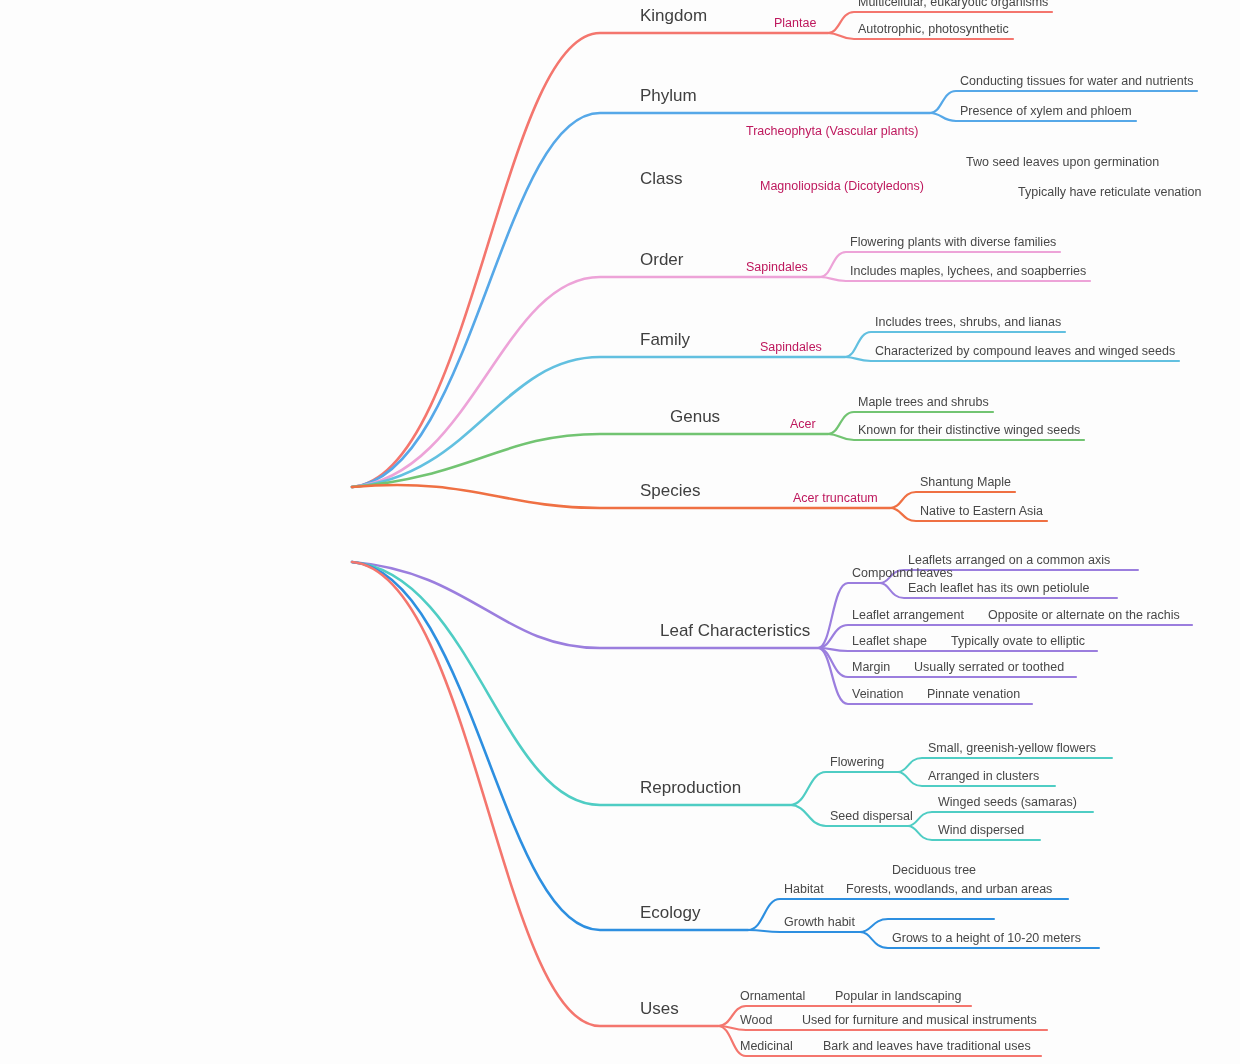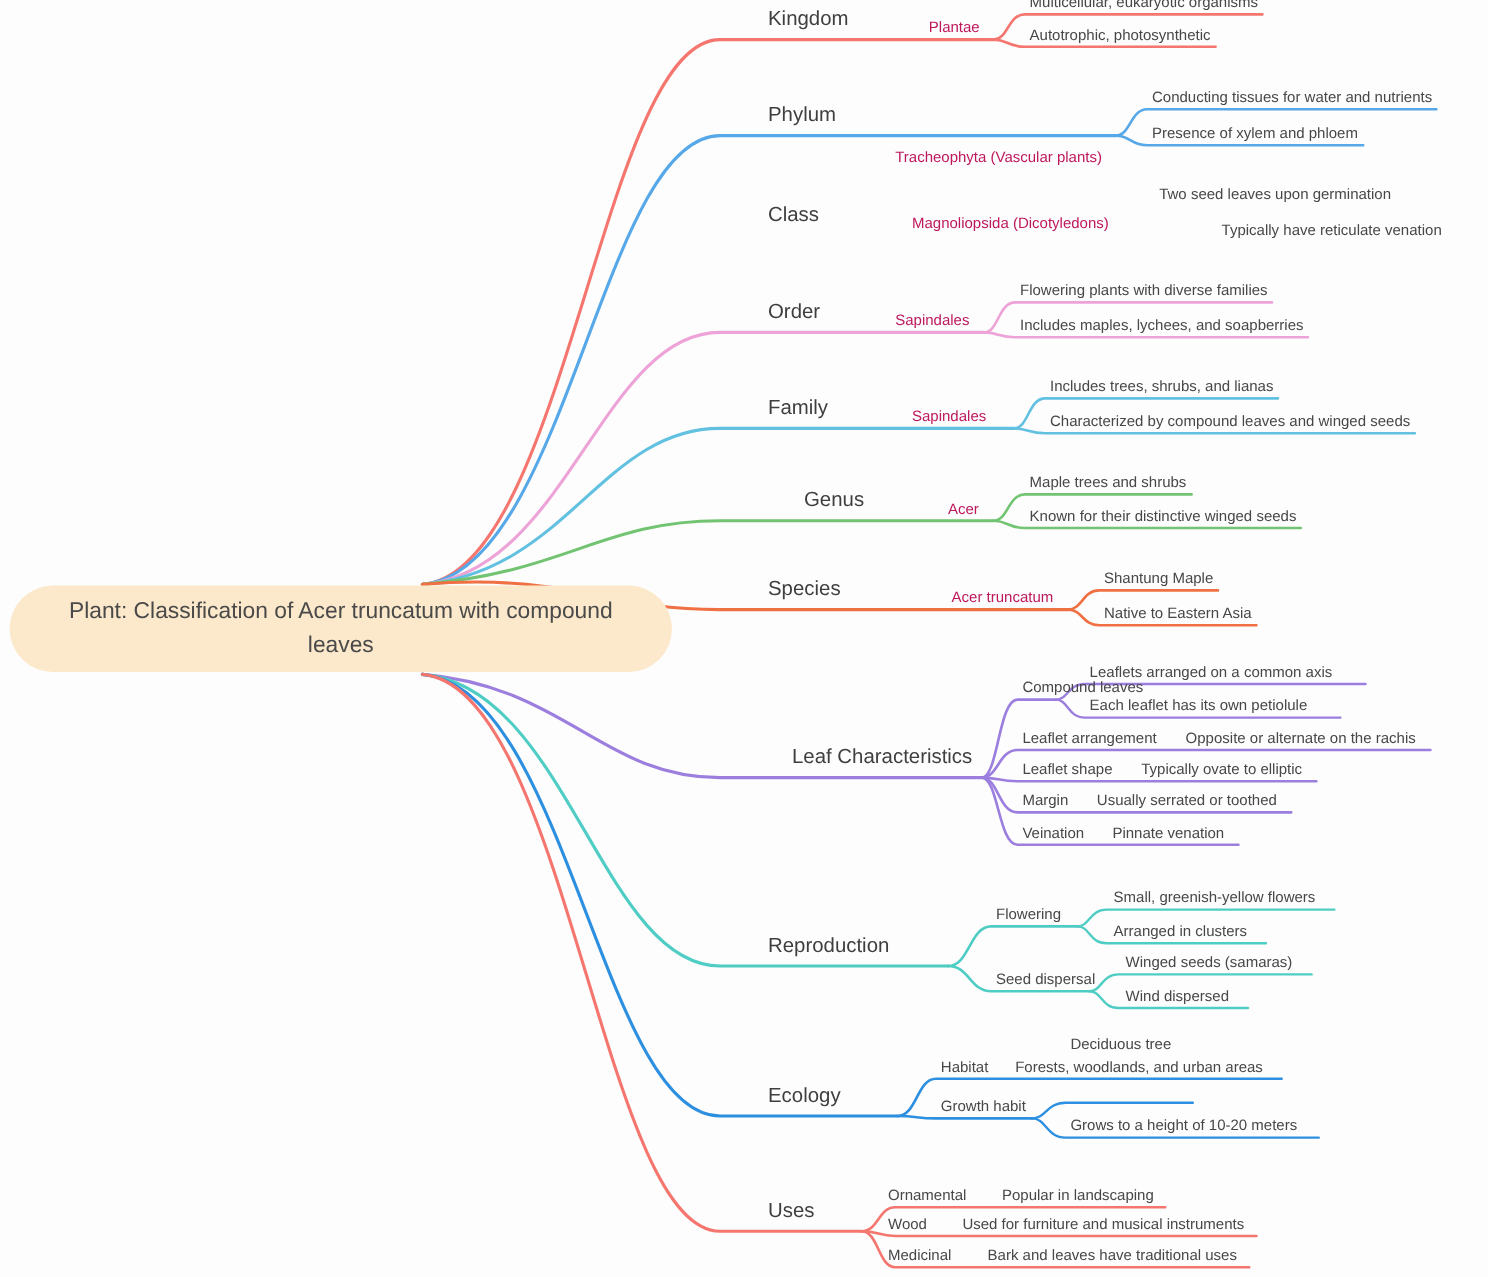--- a/index.html
+++ b/index.html
@@ -65,21 +65,20 @@
       <path d="M 908 826 C 918 826, 918 812, 932 812 L 1093 812" stroke="#4fcdc4" stroke-width="2" fill="none" stroke-linecap="round"></path>
       <path d="M 908 826 C 918 826, 918 840, 932 840 L 1040 840" stroke="#4fcdc4" stroke-width="2" fill="none" stroke-linecap="round"></path>
       <path d="M 748 930 C 764 930, 764 899, 780 899 L 1068 899" stroke="#2d8fe0" stroke-width="2.2" fill="none" stroke-linecap="round"></path>
       <path d="M 748 930 C 764 930, 764 932, 780 932 L 860 932" stroke="#2d8fe0" stroke-width="2.2" fill="none" stroke-linecap="round"></path>
       <path d="M 860 932 C 872 932, 872 919, 888 919 L 994 919" stroke="#2d8fe0" stroke-width="2" fill="none" stroke-linecap="round"></path>
       <path d="M 860 932 C 872 932, 872 948, 888 948 L 1099 948" stroke="#2d8fe0" stroke-width="2" fill="none" stroke-linecap="round"></path>
       <path d="M 718 1026 C 732 1026, 732 1006, 746 1006 L 971 1006" stroke="#f4766e" stroke-width="2.2" fill="none" stroke-linecap="round"></path>
       <path d="M 718 1026 C 732 1026, 732 1030, 746 1030 L 1047 1030" stroke="#f4766e" stroke-width="2.2" fill="none" stroke-linecap="round"></path>
       <path d="M 718 1026 C 732 1026, 732 1056, 746 1056 L 1041 1056" stroke="#f4766e" stroke-width="2.2" fill="none" stroke-linecap="round"></path>
     </svg>
-  <div class="root-node" id="root-node" style="left: 8px; top: 488px; width: 552px; height: 72px; background: rgb(252, 232, 203);">Plant: Classification of Acer truncatum with compound leaves</div>
   <div id="labels">
       <div class="lbl lv1" style="left: 640px; top: 7px;">Kingdom</div>
       <div class="lbl lv2" style="left: 774px; top: 17px;">Plantae</div>
       <div class="lbl lv1" style="left: 640px; top: 87px;">Phylum</div>
       <div class="lbl lv2" style="left: 746px; top: 97px; margin-top: 28px;">Tracheophyta (Vascular plants)</div>
       <div class="lbl lv1" style="left: 640px; top: 170px;">Class</div>
       <div class="lbl lv2" style="left: 760px; top: 180px;">Magnoliopsida (Dicotyledons)</div>
       <div class="lbl lv1" style="left: 640px; top: 251px; text-align: right;">Order</div>
       <div class="lbl lv2" style="left: 746px; top: 261px;">Sapindales</div>
       <div class="lbl lv1" style="left: 640px; top: 331px;">Family</div>

